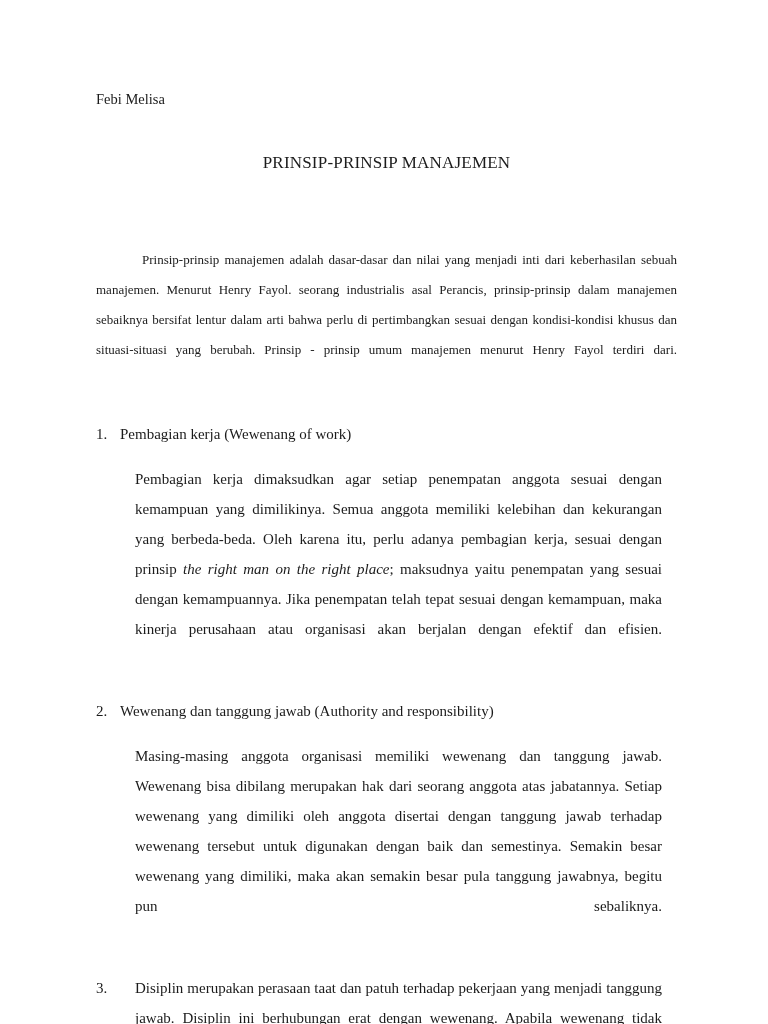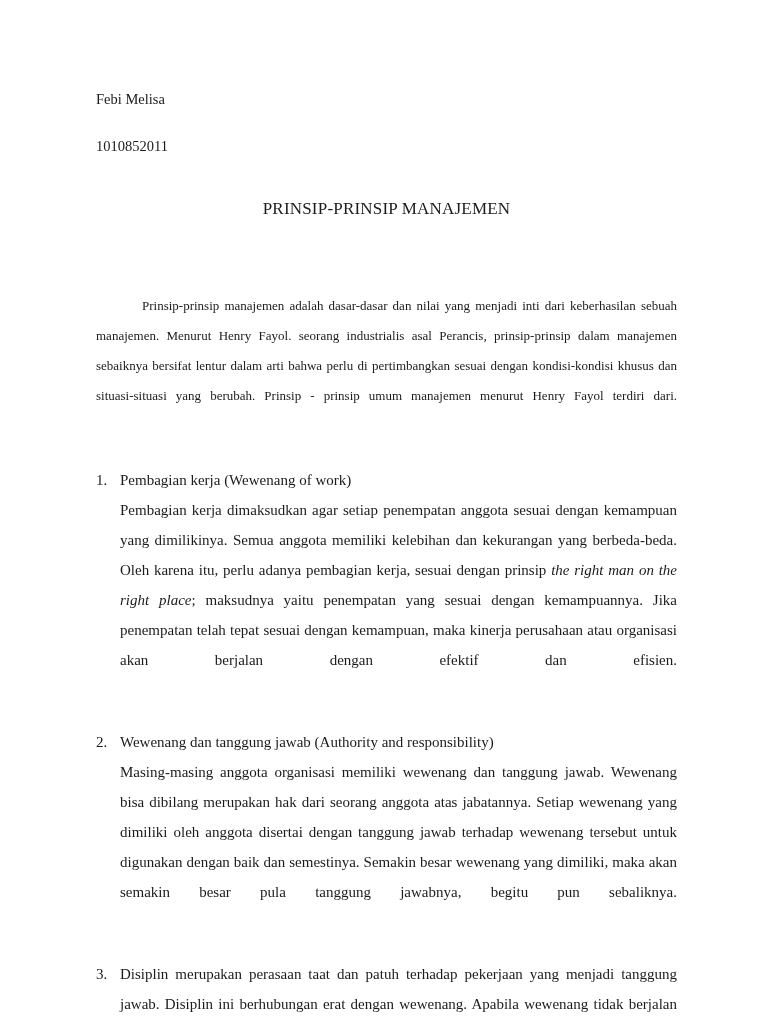--- a/index.html
+++ b/index.html
@@ -76,21 +76,21 @@
     text-align: left;
   }
   .item-heading {
     margin: 0;
     font-size: 15px;
     font-weight: normal;
     line-height: 30px;
     text-align: left;
   }
   .item-body {
-    margin: 0;
+    margin: 15px;
     font-size: 15px;
     line-height: 30px;
     text-align: justify;
     text-justify: inter-word;
   }
   .item-body em { font-style: italic; }
 
   
   .item-body::after, .intro::after {
     content: "";
@@ -99,21 +99,20 @@
   }
 </style>
 </head>
 <body>
 
 <div class="page">
   <div class="content">
 
     <p class="byline name">Febi Melisa</p>
 
-    <p class="byline id">1010852011</p>
 
     <h1 class="doc-title">PRINSIP-PRINSIP MANAJEMEN</h1>
 
     <p class="intro">Prinsip-prinsip manajemen adalah dasar-dasar dan nilai yang menjadi inti dari keberhasilan sebuah manajemen. Menurut Henry Fayol. seorang industrialis asal Perancis, prinsip-prinsip dalam manajemen sebaiknya bersifat lentur dalam arti bahwa perlu di pertimbangkan sesuai dengan kondisi-kondisi khusus dan situasi-situasi yang berubah. Prinsip - prinsip umum manajemen menurut Henry Fayol terdiri dari.</p>
 
     <ol class="list">
 
       <li class="list-item first">
         <span class="item-marker">1.</span>
         <p class="item-heading">Pembagian kerja (Wewenang of work)</p>

